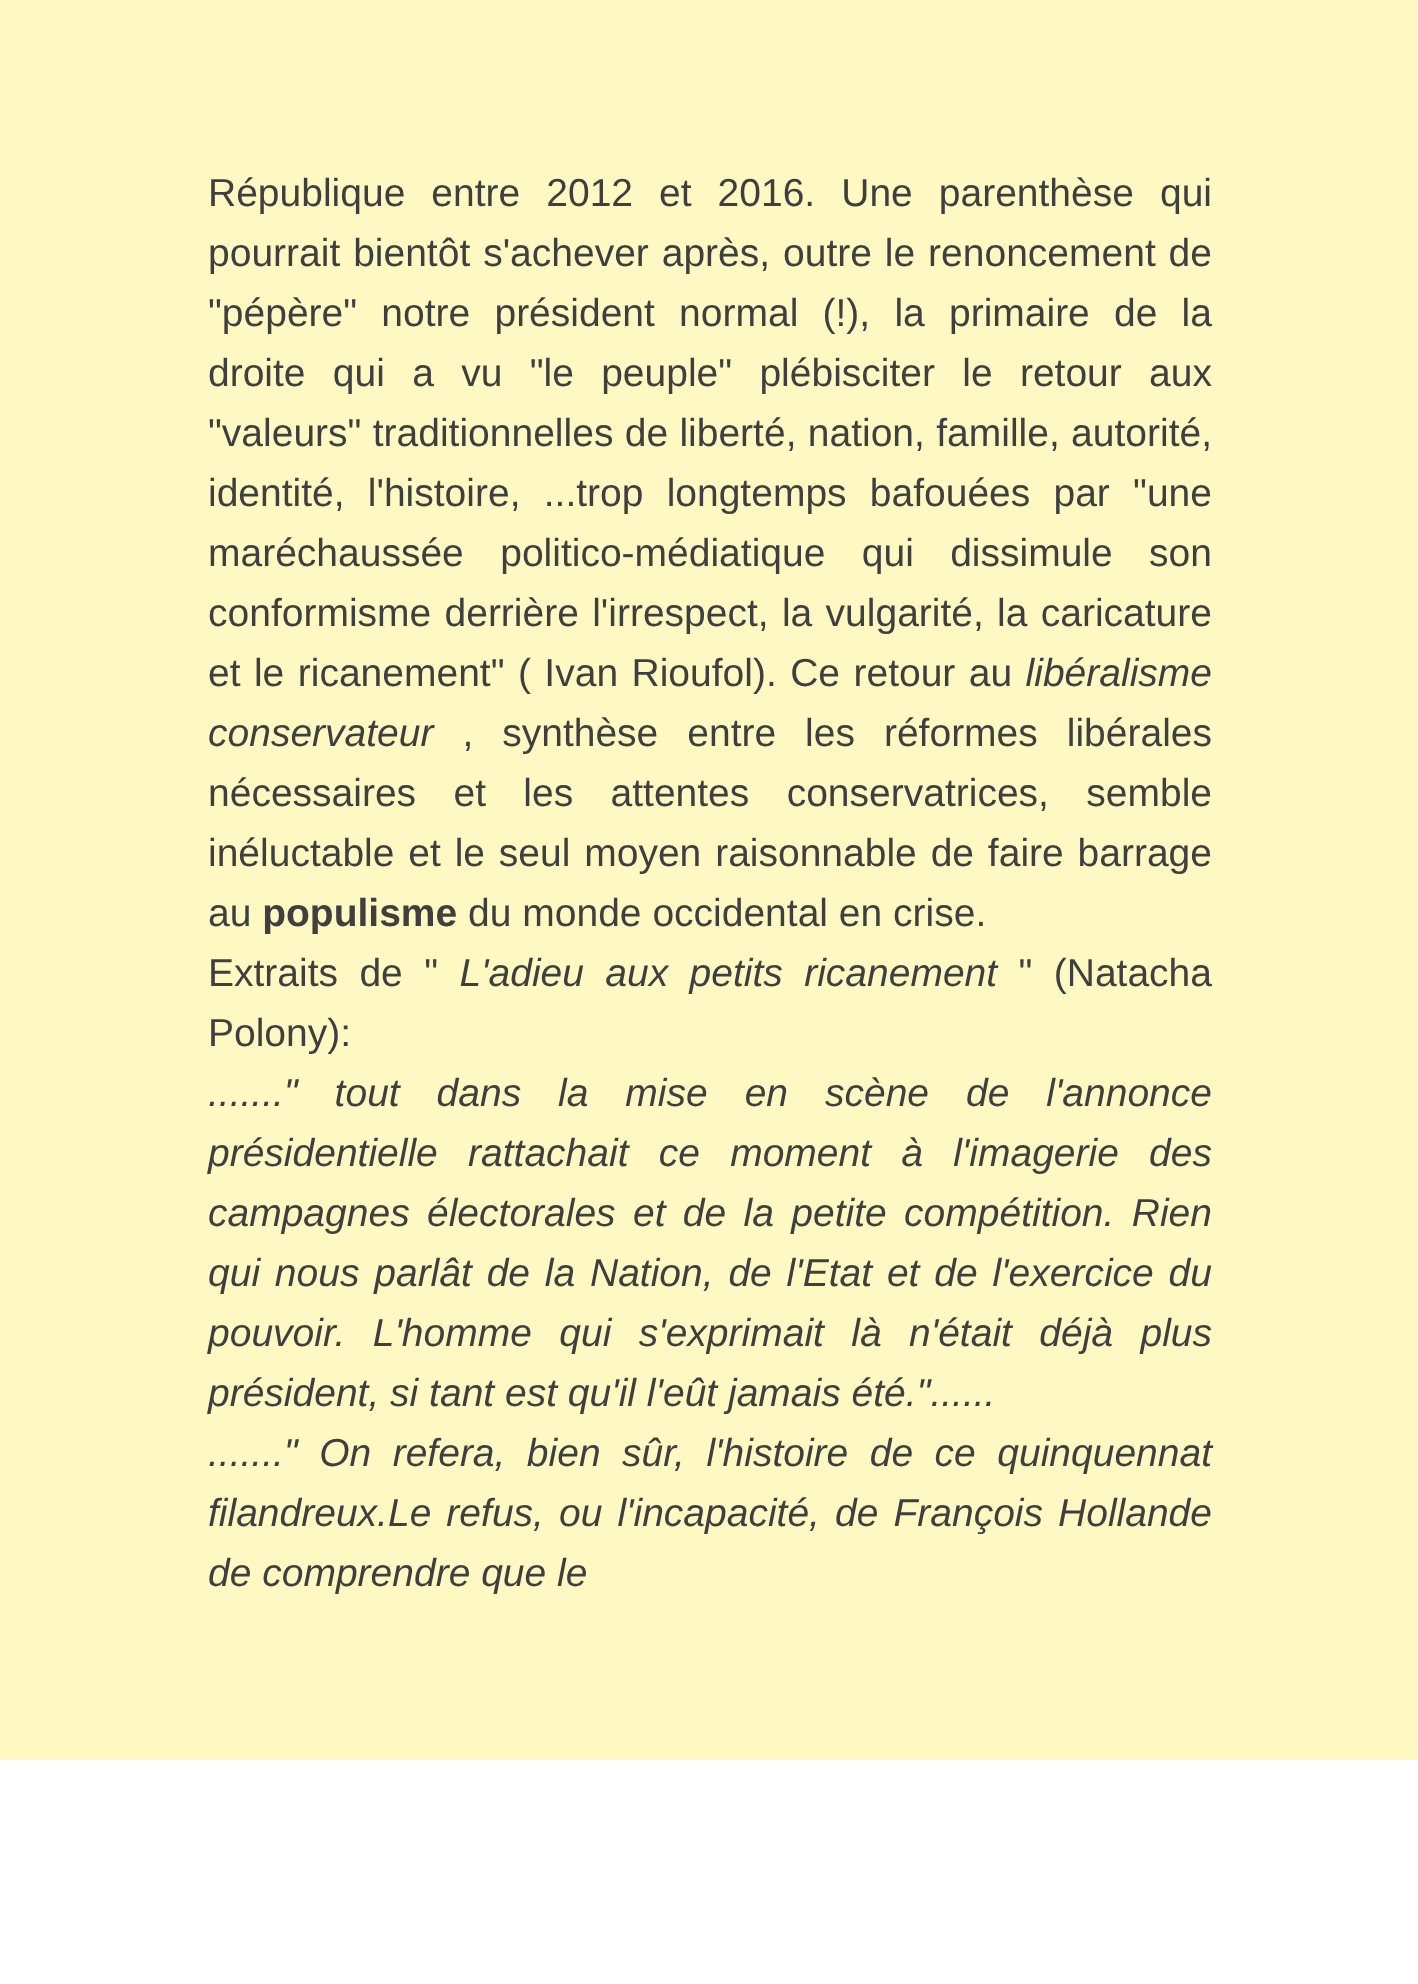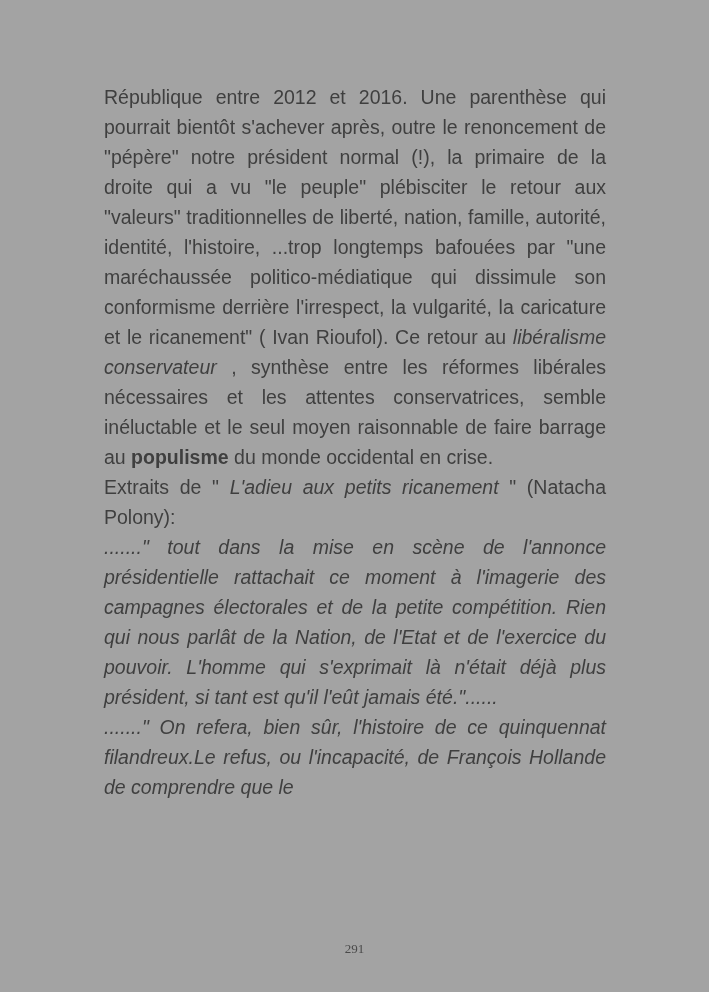--- a/index.html
+++ b/index.html
@@ -3,22 +3,22 @@
 <meta charset="utf-8">
 <style>
   html, body {
     margin: 0;
     padding: 0;
     background: #ffffff;
   }
   .page {
     position: relative;
     width: 709px;
-    height: 992px;
-    background: #a3a3a3;
+    height: 880px;
+    background: #fef9c3;
     overflow: hidden;
   }
   .text-block {
     position: absolute;
     left: 104px;
     top: 82px;
     width: 502px;
     font-family: "Liberation Sans", sans-serif;
     font-size: 19.5px;
     line-height: 30px;

